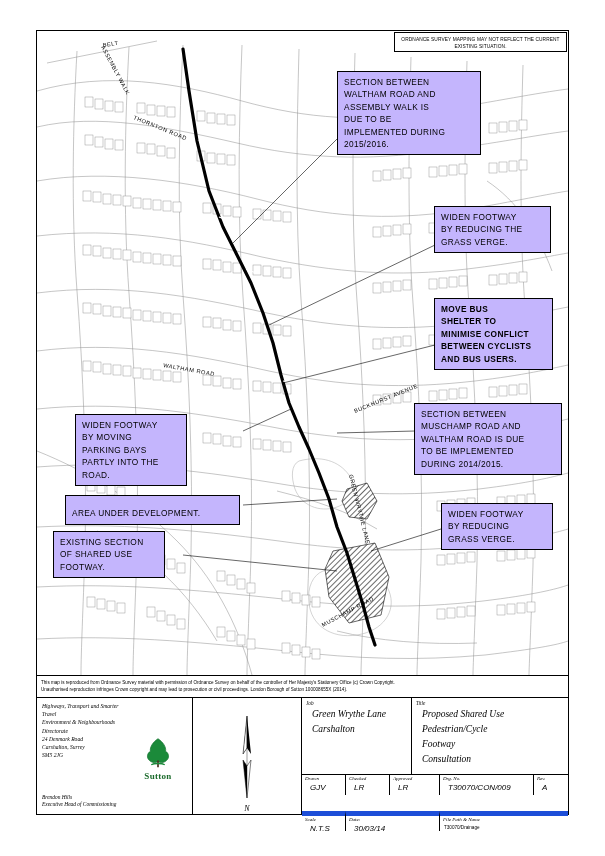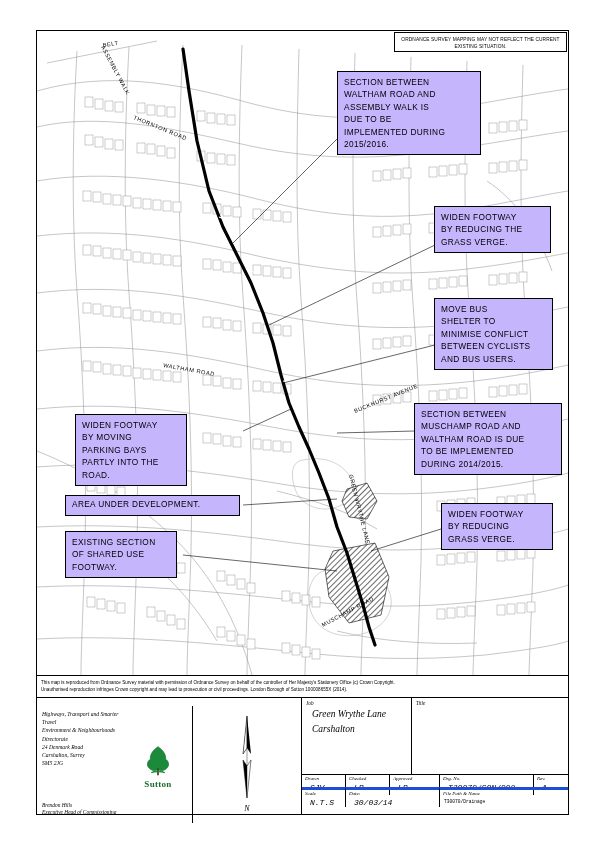--- a/index.html
+++ b/index.html
@@ -79,21 +79,21 @@
   }
   
   .titleblock {
     position: absolute;
     left: 37px; top: 697px;
     width: 531px; height: 117px;
     box-sizing: border-box;
     border-top: 1px solid #000;
   }
   .tb-left {
-    position: absolute; left: 0; top: 8px;
+    position: absolute; left: 0; top: 0;
     width: 156px; height: 117px;
     border-right: 1px solid #000;
     box-sizing: border-box;
     padding: 4px 5px;
   }
   .tb-left .auth-lines {
     font-family: "Liberation Serif", serif;
     font-size: 5.6px;
     line-height: 8.2px;
     font-style: italic;
@@ -168,23 +168,23 @@
     box-sizing: border-box;
   }
   .tb-cell {
     position: absolute;
     box-sizing: border-box;
     border-right: 1px solid #000;
     padding: 1px 3px;
     height: 20px;
     overflow: hidden;
   }
-  .tb-cell.row2 { top: 12px; border-top: 3px solid #1d4ed8; }
+  .tb-cell.row2 { top: 36px; border-top: 5px solid #1d4ed8; }
   .tb-cell .cl { font-family: "Liberation Serif", serif; font-size: 5px; font-style: italic; line-height: 6px; }
-  .tb-cell .cv { font-family: Liberation Mono, monospace; font-size: 8px; font-style: italic; line-height: 12px; padding-left: 5px; }
+  .tb-cell .cv { font-family: Liberation Sans, sans-serif; font-size: 8px; font-style: italic; line-height: 12px; padding-left: 5px; }
   .tb-cell .cv.small { font-size: 4.6px; font-style: normal; padding-left: 1px; line-height: 10px; }
   .noborder { border-right: none !important; }
 
   
   .road-label {
     font-family: "Liberation Sans", sans-serif;
     font-size: 5.6px;
     letter-spacing: 0.6px;
     fill: #000;
   }
@@ -566,21 +566,21 @@
 WALTHAM ROAD AND
 ASSEMBLY WALK IS
 DUE TO BE
 IMPLEMENTED DURING
 2015/2016.</div>
 
     <div class="callout" style="left:397px; top:175px; width:117px;">WIDEN FOOTWAY
 BY REDUCING THE
 GRASS VERGE.</div>
 
-    <div class="callout" style="left:397px; top:267px; width:119px;">MOVE BUS
+    <div class="callout" style="left:397px; top:267px; width:119px;font-weight:bold;">MOVE BUS
 SHELTER TO
 MINIMISE CONFLICT
 BETWEEN CYCLISTS
 AND BUS USERS.</div>
 
     <div class="callout" style="left:377px; top:372px; width:148px;">SECTION BETWEEN
 MUSCHAMP ROAD AND
 WALTHAM ROAD IS DUE
 TO BE IMPLEMENTED
 DURING 2014/2015.</div>
@@ -588,23 +588,23 @@
     <div class="callout" style="left:38px; top:383px; width:112px;">WIDEN FOOTWAY
 BY MOVING
 PARKING BAYS
 PARTLY INTO THE
 ROAD.</div>
 
     <div class="callout" style="left:404px; top:472px; width:112px;">WIDEN FOOTWAY
 BY REDUCING
 GRASS VERGE.</div>
 
-    <div class="callout" style="left:28px; top:464px; width:175px; padding-top:2px; padding-bottom:5px;">AREA UNDER DEVELOPMENT.</div>
-
-    <div class="callout" style="left:28px; top:500px; width:112px;">EXISTING SECTION
+    <div class="callout" style="left:28px; top:464px; width:175px; padding-top:11px; padding-bottom:5px;">AREA UNDER DEVELOPMENT.</div>
+
+    <div class="callout" style="left:16px; top:500px; width:112px;">EXISTING SECTION
 OF SHARED USE
 FOOTWAY.</div>
   </div>
 
   <div class="os-caution">ORDNANCE SURVEY MAPPING MAY NOT REFLECT THE
 CURRENT EXISTING SITUATION.</div>
 
   <div class="os-note" style="white-space:pre-line;">This map is reproduced from Ordnance Survey material with permission of Ordnance Survey on behalf of the controller of Her Majesty's Stationery Office (c) Crown Copyright.
 Unauthorised reproduction infringes Crown copyright and may lead to prosecution or civil proceedings. London Borough of Sutton 100008655X (2014).</div>
 
@@ -644,20 +644,24 @@
     <div class="tb-right">
 
       <div class="tb-job">
         <div class="fld-label">Job</div>
         <div class="fld-value" style="white-space:pre-line;">Green Wrythe Lane
 Carshalton</div>
       </div>
 
       <div class="tb-title">
         <div class="fld-label">Title</div>
+        <div class="fld-value" style="white-space:pre-line;">Proposed Shared Use
+Pedestrian/Cycle
+Footway
+Consultation</div>
       </div>
 
       <div class="tb-grid">
         <div class="tb-cell" style="left:0; top:0; width:44px;">
           <div class="cl">Drawn</div>
           <div class="cv">GJV</div>
         </div>
         <div class="tb-cell" style="left:44px; top:0; width:44px;">
           <div class="cl">Checked</div>
           <div class="cv">LR</div>

